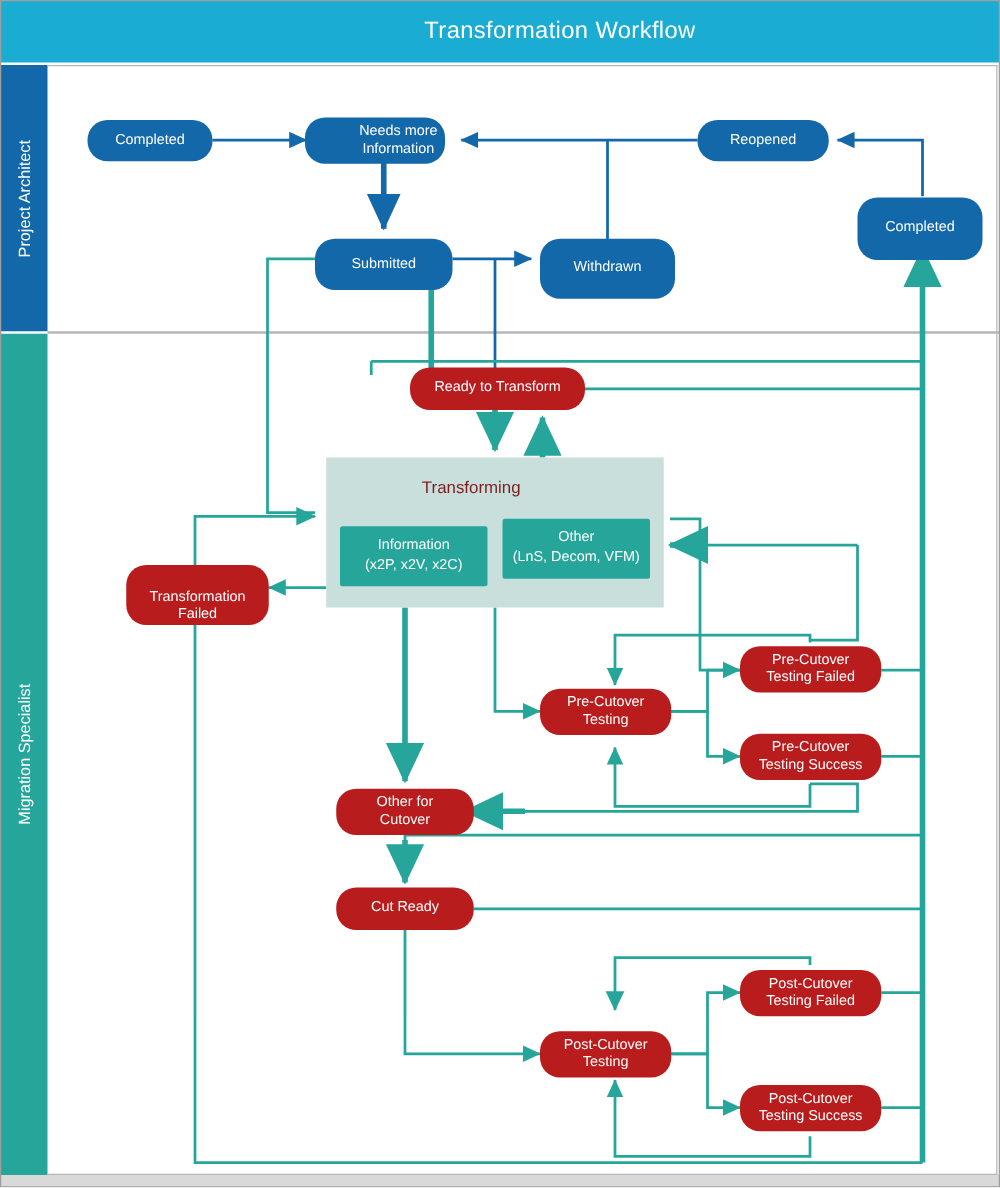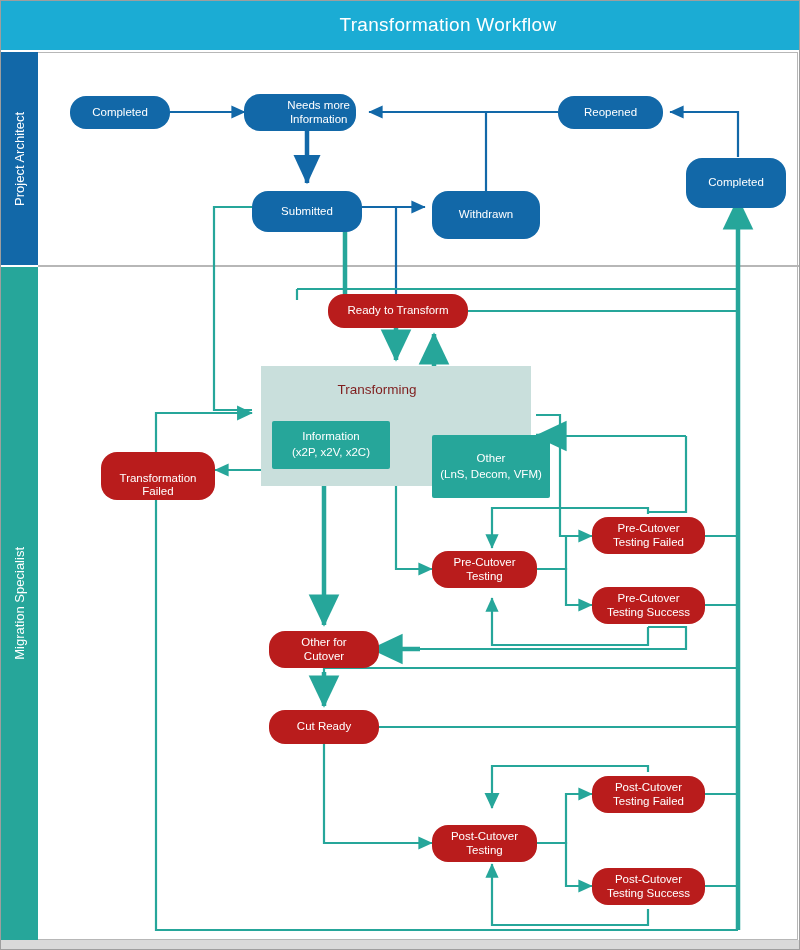--- a/index.html
+++ b/index.html
@@ -176,21 +176,21 @@
 
   <div id="transforming-panel"></div>
   <div id="transforming-title">Transforming</div>
 
   <div class="sub" style="left:272px;top:421px;width:118px;height:48px;">
     <div>
       <div>Information</div>
       <div>(x2P, x2V, x2C)</div>
     </div>
   </div>
-  <div class="sub" style="left:402px;top:435px;width:118px;height:63px;margin-left:30px;">
+  <div class="sub" style="left:402px;top:415px;width:118px;height:48px;">
     <div>
       <div>Other</div>
       <div>(LnS, Decom, VFM)</div>
     </div>
   </div>
 
   <div class="node blue" style="left:70px;top:96px;width:100px;height:33px;">
     <span>Completed</span>
   </div>
 

